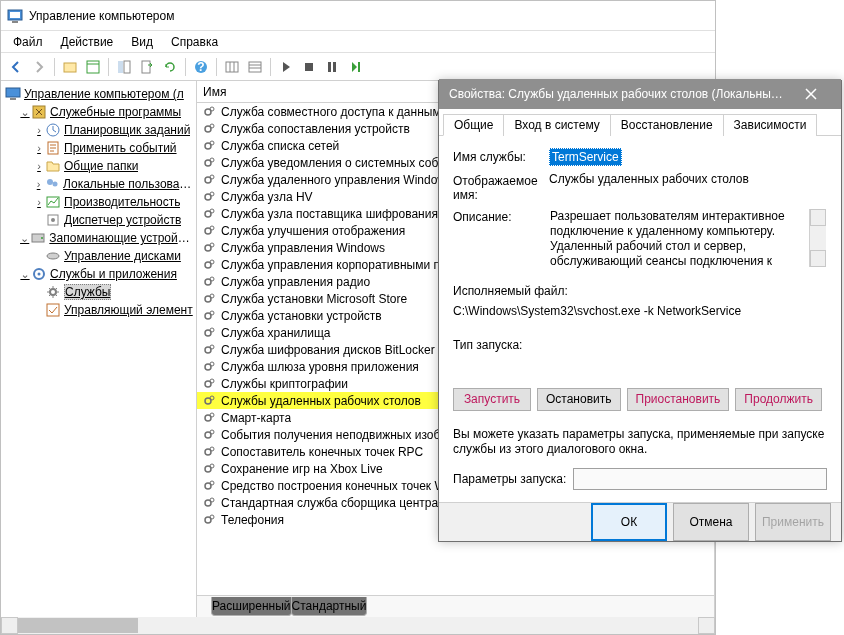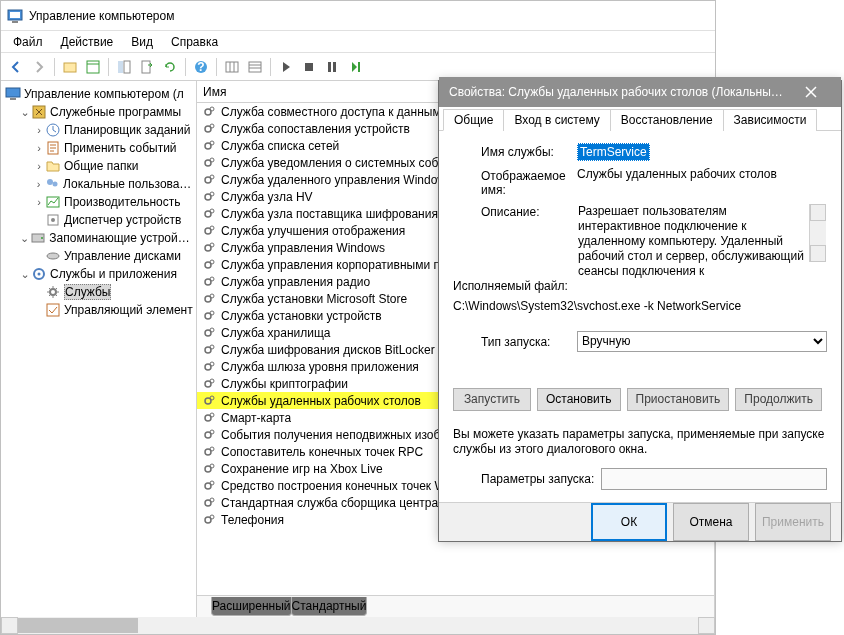--- a/index.html
+++ b/index.html
@@ -6,21 +6,21 @@
 body { margin: 0; background: #fff; width: 844px; height: 635px; overflow: hidden; position: relative; }
 .window { border: 1px solid #c0c0c0; width: 716px; height: 635px; display: flex; flex-direction: column; background: #fff; }
 .titlebar { height: 30px; background: #fff; display: flex; align-items: center; padding: 0 6px; border-bottom: 1px solid #e0e0e0; }
 .titlebar .icon-sm { width:16px; height:16px; margin-right:6px; }
 .menubar { height:22px; display:flex; align-items:center; padding:0 4px; border-bottom:1px solid #e0e0e0; gap:2px;}
 .menubar span { padding:20px 8px; }
 .toolbar { height:28px; display:flex; align-items:center; padding:0 4px; border-bottom:1px solid #d0d0d0; gap:1px;}
 .tbtn { width:22px; height:22px; border:1px solid transparent; background:#fff; display:flex; align-items:center; justify-content:center; }
 .tsep { width:1px; height:18px; background:#d0d0d0; margin:0 3px; }
 .body { flex:1; display:flex; overflow:hidden; }
-.tree { width:196px; border-right:1px solid #d0d0d0; overflow:auto; padding:4px 2px; background:#fff;}
+.tree { width:196px; border-right:1px solid #d0d0d0; overflow:auto; padding:4px 2px; background:#fff;text-decoration:underline;}
 .tree .row { display:flex; align-items:center; height:18px; white-space:nowrap; overflow:hidden; }
 .tree .exp { width:12px; text-align:center; color:#5a5a5a; font-size:11px; }
 .tree .tic { width:16px; height:16px; margin-right:3px; flex-shrink:0;}
 .tree .lbl { overflow:hidden; text-overflow:ellipsis; }
 .tree .sel { background:#d8d8d8; border:1px dotted #808080; }
 .listpane { flex:1; display:flex; flex-direction:column; overflow:hidden; border-right:1px solid #d0d0d0;}
 .listheader { height:22px; border-bottom:1px solid #d0d0d0; display:flex; align-items:center; padding:0 6px; background:#fff;}
 .listbody { flex:1; overflow:hidden; position:relative;}
 .list { position:absolute; left:0; top:0; right:0; bottom:20px; overflow:auto;}
 .list .lrow { display:flex; align-items:center; height:17px; white-space:nowrap; }
@@ -36,31 +36,31 @@
 
 
 .dlg { position:absolute; left:438px; top:80px; width:404px; height:462px; background:#fff; border:1px solid #707070; box-shadow:0 0 10px rgba(0,0,0,.25); display:flex; flex-direction:column;}
 .dlg .dtitle { height:30px; background:#fff; border-bottom:1px solid #e0e0e0; display:flex; align-items:center; justify-content:space-between; padding:0 8px;}
 .dlg .dtitle .dtt { background:#8f8f8f; color:#fff; padding:6px 10px; flex:1; margin:-8px; display:flex; align-items:center; justify-content:space-between; height:30px;}
 .dlg .closebtn { width:40px; height:28px; display:flex; align-items:center; justify-content:center; color:#fff;}
 .dlg .tabs { display:flex; border-bottom:1px solid #d0d0d0; padding:4px 16px 0 4px; gap:0;}
 .dlg .tabs .dtab { border:1px solid #d0d0d0; border-bottom:none; padding:3px 10px; background:#fff; margin-right:-1px; position:relative; top:1px;}
 .dlg .tabs .dtab.active { background:#fff; border-bottom:1px solid #fff;}
 .dlg .dbody { flex:1; padding:12px 14px; display:flex; flex-direction:column; font-size:12px; gap:6px;}
-.dlg .frow { display:flex; align-items:flex-start;margin-left:28px; }
+.dlg .frow { display:flex; align-items:flex-start; }
 .dlg .frow .flabel { width:96px; padding-top:2px;}
 .dlg .frow .fval { flex:1; }
 .dlg .selfield { background:#0078d7; color:#fff; padding:1px 2px; display:inline-block; border:1px dotted #fff;}
 .dlg .descbox { border:1px solid #fff; height:60px; flex:1; position:relative; padding-right:18px; line-height:1.25;}
 .dlg .descbox .vscroll { position:absolute; right:0; top:0; bottom:0; width:17px; background:#f0f0f0; border-left:1px solid #d0d0d0;}
 .dlg .descbox .vscroll .varrow { height:17px; background:#efefef; border:1px solid #c8c8c8;}
 .dlg select.combo { width:100%; height:21px; border:1px solid #a0a0a0; background:#fff; font-size:12px;}
 .dlg .btns { display:flex; gap:6px; margin-top:6px;}
 .dlg .btns button { height:23px; padding:0 8px; border:1px solid #adadad; background:#e1e1e1; min-width:78px;}
-.dlg .btns button:disabled { color:#404040; }
+.dlg .btns button:disabled { color:#be185d; }
 .dlg input.txt { height:22px; border:1px solid #a0a0a0; padding:0 4px; width:100%;}
 .dlg .dbuttons { height:42px; border-top:1px solid #d0d0d0; display:flex; align-items:center; justify-content:flex-end; padding:0 10px; gap:6px; background:#f0f0f0;}
 .dlg .dbuttons button { height:38px; min-width:76px; border:1px solid #adadad; background:#e1e1e1;}
 .dlg .dbuttons button.primary { border:2px solid #0078d7; background:#e5f1fb;}
 
 
 .svg16 { width:16px; height:16px; }
 </style>
 </head>
 <body>
@@ -514,25 +514,20 @@
           <div class="varrow" style="position:absolute;bottom:0;left:0;right:0"></div>
         </div>
       </div>
     </div>
     <div style="height:4px"></div>
     <div>Исполняемый файл:</div>
     <div>C:\Windows\System32\svchost.exe -k NetworkService</div>
     <div style="height:6px"></div>
     <div class="frow" style="align-items:center">
       <div class="flabel">Тип запуска:</div>
-      <div class="fval">
-        <select class="combo">
-          <option>Вручную</option>
-        </select>
-      </div>
     </div>
     <div style="height:18px"></div>
     <div class="btns">
       <button disabled="">Запустить</button>
       <button>Остановить</button>
       <button disabled="">Приостановить</button>
       <button disabled="">Продолжить</button>
     </div>
     <div style="height:4px"></div>
     <div style="line-height:1.3">Вы можете указать параметры запуска, применяемые при запуске службы из этого диалогового окна.</div>

